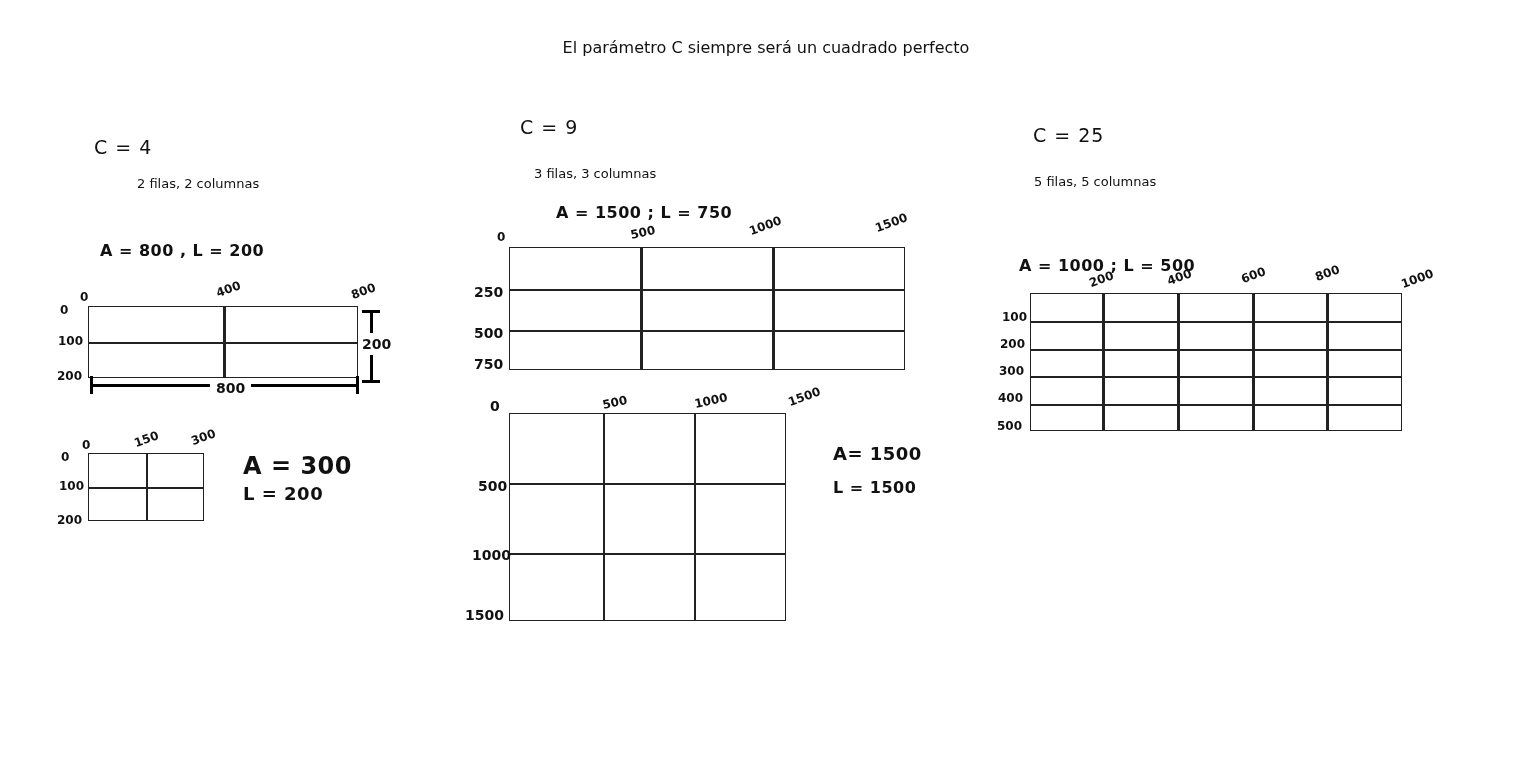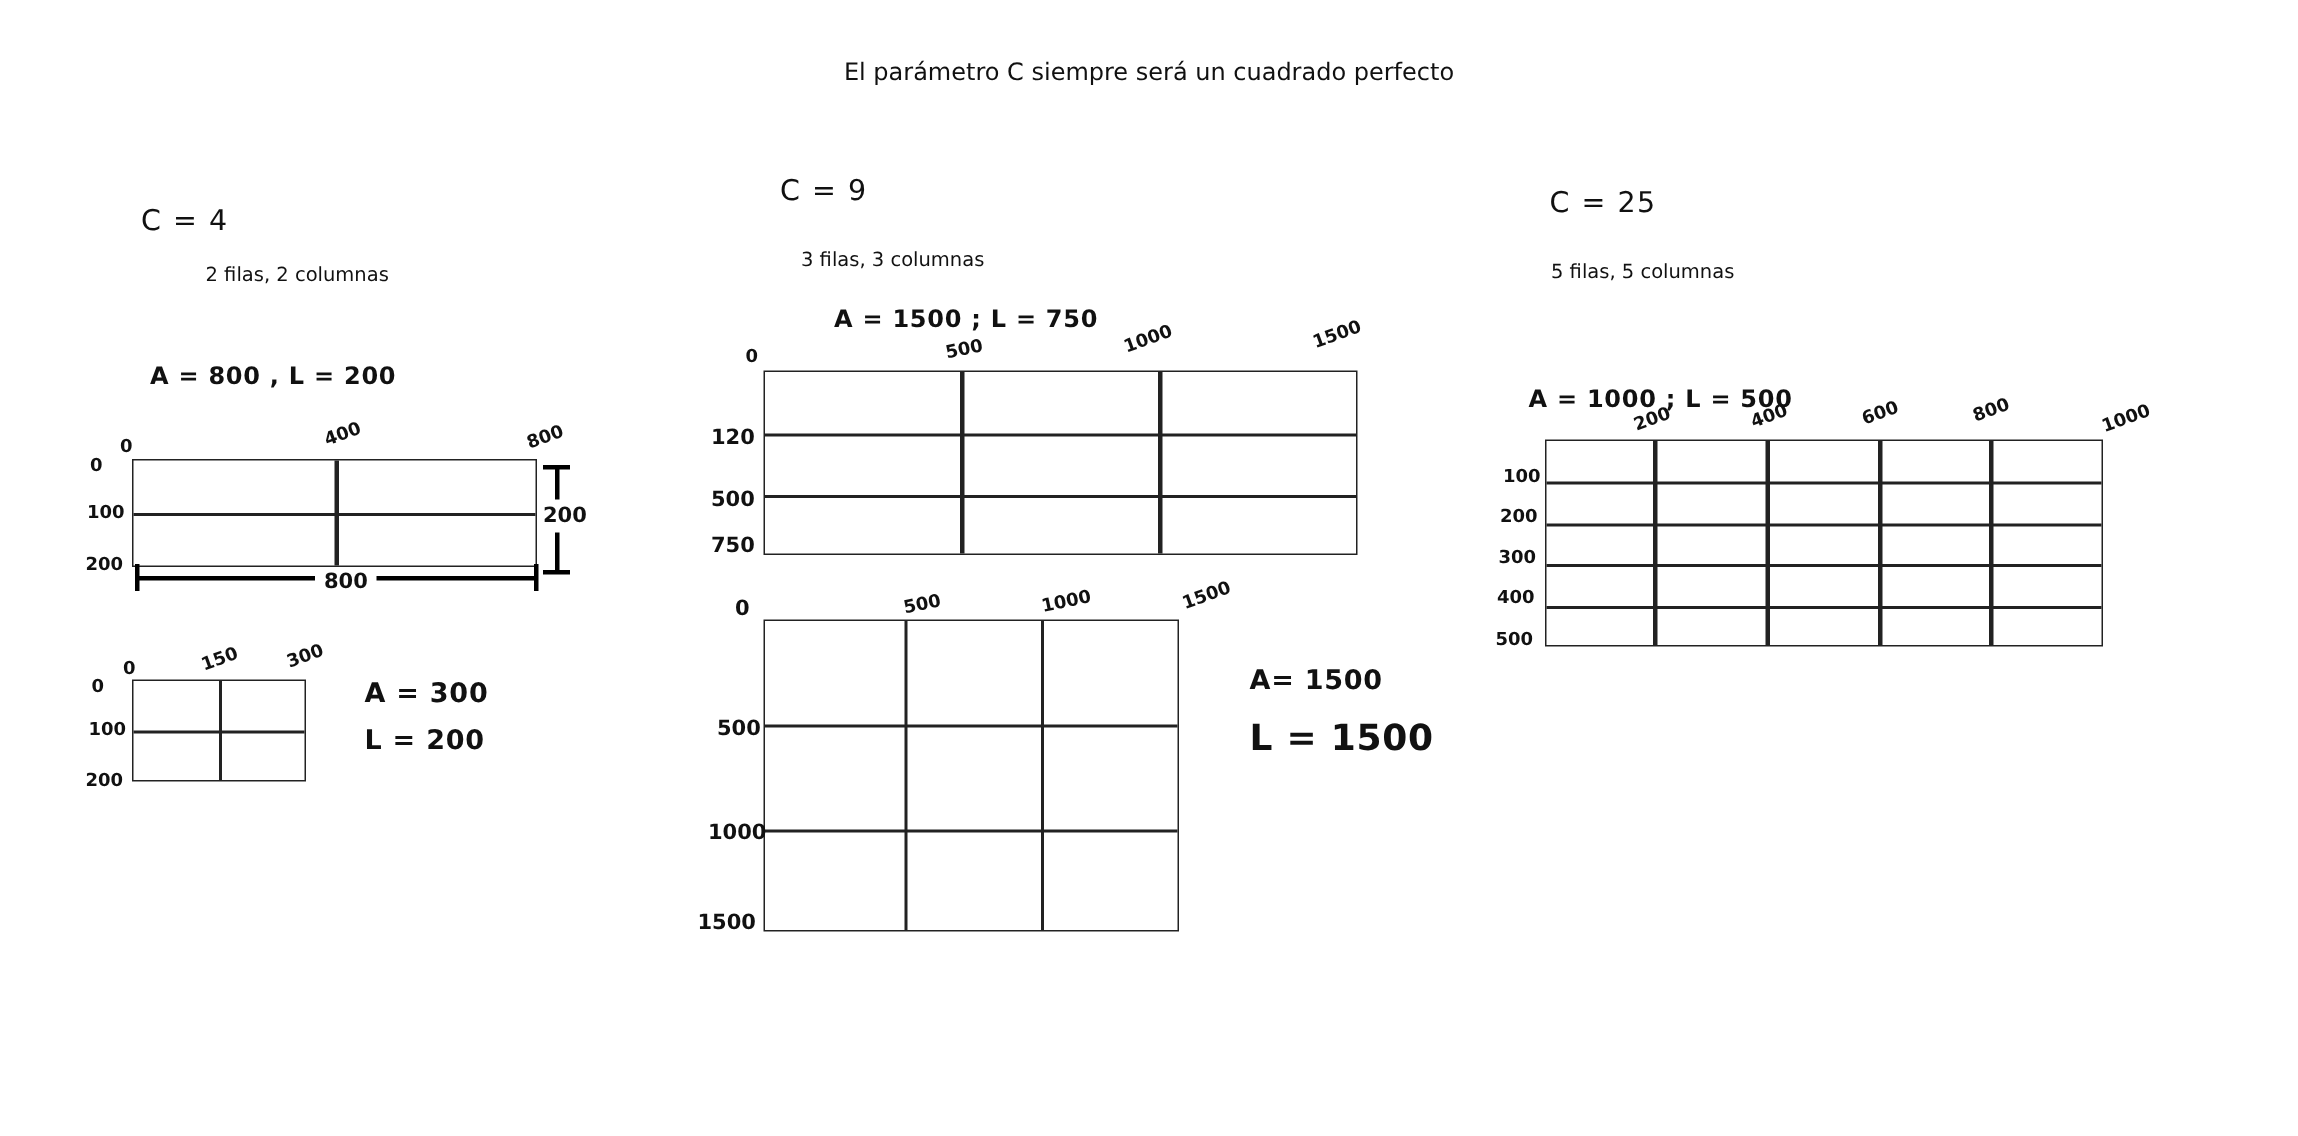--- a/index.html
+++ b/index.html
@@ -106,58 +106,58 @@
   <div class="vline" style="left:57px;"></div>
   <div class="hline" style="top:33px;"></div>
 </div>
 <div class="abs hand tick" style="left:82px; top:438px;">0</div>
 <div class="abs hand tick" style="left:137px; top:436px;"><span class="rot-up20">150</span></div>
 <div class="abs hand tick" style="left:194px; top:434px;"><span class="rot-up20">300</span></div>
 <div class="abs hand tick" style="left:61px; top:450px;">0</div>
 <div class="abs hand tick" style="left:59px; top:479px;">100</div>
 <div class="abs hand tick" style="left:57px; top:513px;">200</div>
 
-<div class="abs hand ann" style="left:243px; top:452px; font-size:18px;text-align:right;">A = 300</div>
+<div class="abs hand ann" style="left:243px; top:452px; font-size:24px;text-align:right;">A = 300</div>
 <div class="abs hand ann" style="left:243px; top:483px; font-size:18px;">L = 200</div>
 
 <div class="abs hand section-title" style="left:520px; top:116px;">C = 9</div>
 <div class="abs hand section-sub" style="left:534px; top:166px;">3 filas, 3 columnas</div>
 
 <div class="abs hand ann" style="left:556px; top:203px;">A = 1500 ;  L = 750</div>
 
 <div class="grid" style="left:509px; top:247px; width:396px; height:123px;">
   <div class="vline thick" style="left:130px;"></div>
   <div class="vline thick" style="left:262px;"></div>
   <div class="hline" style="top:41px;"></div>
   <div class="hline" style="top:82px;"></div>
 </div>
 <div class="abs hand tick" style="left:497px; top:230px;">0</div>
 <div class="abs hand tick" style="left:632px; top:228px;"><span class="rot-up">500</span></div>
 <div class="abs hand tick" style="left:752px; top:224px;"><span class="rot-up20">1000</span></div>
 <div class="abs hand tick" style="left:878px; top:221px;"><span class="rot-up20">1500</span></div>
-<div class="abs hand tick-big" style="left:474px; top:284px;">120</div>
+<div class="abs hand tick-big" style="left:474px; top:284px;">250</div>
 <div class="abs hand tick-big" style="left:474px; top:325px;">500</div>
 <div class="abs hand tick-big" style="left:474px; top:356px;">750</div>
 
 <div class="grid" style="left:509px; top:413px; width:277px; height:208px;">
   <div class="vline" style="left:93px;"></div>
   <div class="vline" style="left:184px;"></div>
   <div class="hline" style="top:69px;"></div>
   <div class="hline" style="top:139px;"></div>
 </div>
 <div class="abs hand tick-big" style="left:490px; top:398px;">0</div>
 <div class="abs hand tick" style="left:604px; top:398px;"><span class="rot-up">500</span></div>
 <div class="abs hand tick" style="left:696px; top:397px;"><span class="rot-up">1000</span></div>
 <div class="abs hand tick" style="left:791px; top:395px;"><span class="rot-up20">1500</span></div>
 <div class="abs hand tick-big" style="left:478px; top:478px;">500</div>
 <div class="abs hand tick-big" style="left:472px; top:547px;">1000</div>
 <div class="abs hand tick-big" style="left:465px; top:607px;">1500</div>
 
 <div class="abs hand ann" style="left:833px; top:443px; font-size:18px;">A= 1500</div>
-<div class="abs hand ann" style="left:833px; top:478px; font-size:24px;">L = 1500</div>
+<div class="abs hand ann" style="left:833px; top:478px; font-size:16px;">L = 1500</div>
 
 <div class="abs hand section-title" style="left:1013px; top:124px;margin-left:20px;">C = 25</div>
 <div class="abs hand section-sub" style="left:1034px; top:174px;">5 filas, 5 columnas</div>
 
 <div class="abs hand ann" style="left:1019px; top:256px;">A = 1000  ;  L = 500</div>
 
 <div class="grid" style="left:1030px; top:293px; width:372px; height:138px;">
   <div class="vline thick" style="left:71px;"></div>
   <div class="vline thick" style="left:146px;"></div>
   <div class="vline thick" style="left:221px;"></div>

